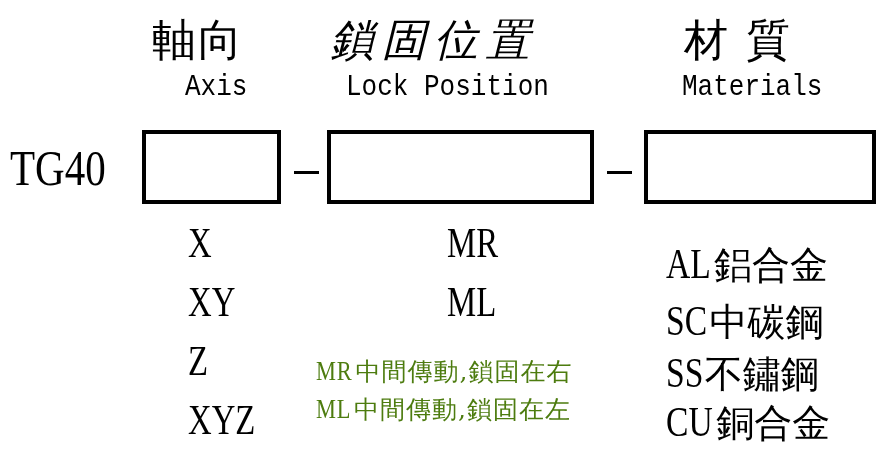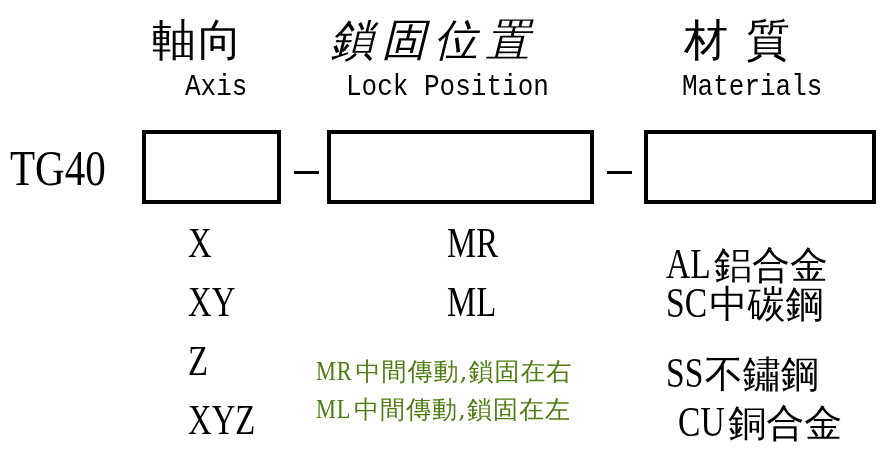--- a/index.html
+++ b/index.html
@@ -48,21 +48,21 @@
 <div class="abs note" style="left:316px; top:357px;">
   <span class="lat">MR</span><span>中間傳動,鎖固在右</span>
 </div>
 <div class="abs note" style="left:316px; top:395px;text-align:center;">
   <span class="lat">ML</span><span>中間傳動,鎖固在左</span>
 </div>
 
 <div class="abs mat" style="left:666px; top:208px;margin-top:35px;">
   <span class="code2">AL</span><span>鋁合金</span>
 </div>
-<div class="abs mat" style="left:666px; top:282px;">
+<div class="abs mat" style="left:666px; top:300px;">
   <span class="code2">SC</span><span>中碳鋼</span>
 </div>
 <div class="abs mat" style="left:666px; top:342px;margin-top:10px;">
   <span class="code2">SS</span><span>不鏽鋼</span>
 </div>
-<div class="abs mat" style="left:666px; top:401px;margin-left:12px;">
+<div class="abs mat" style="left:666px; top:401px;">
   <span class="code2">CU</span><span>銅合金</span>
 </div>
 
 </body></html>

